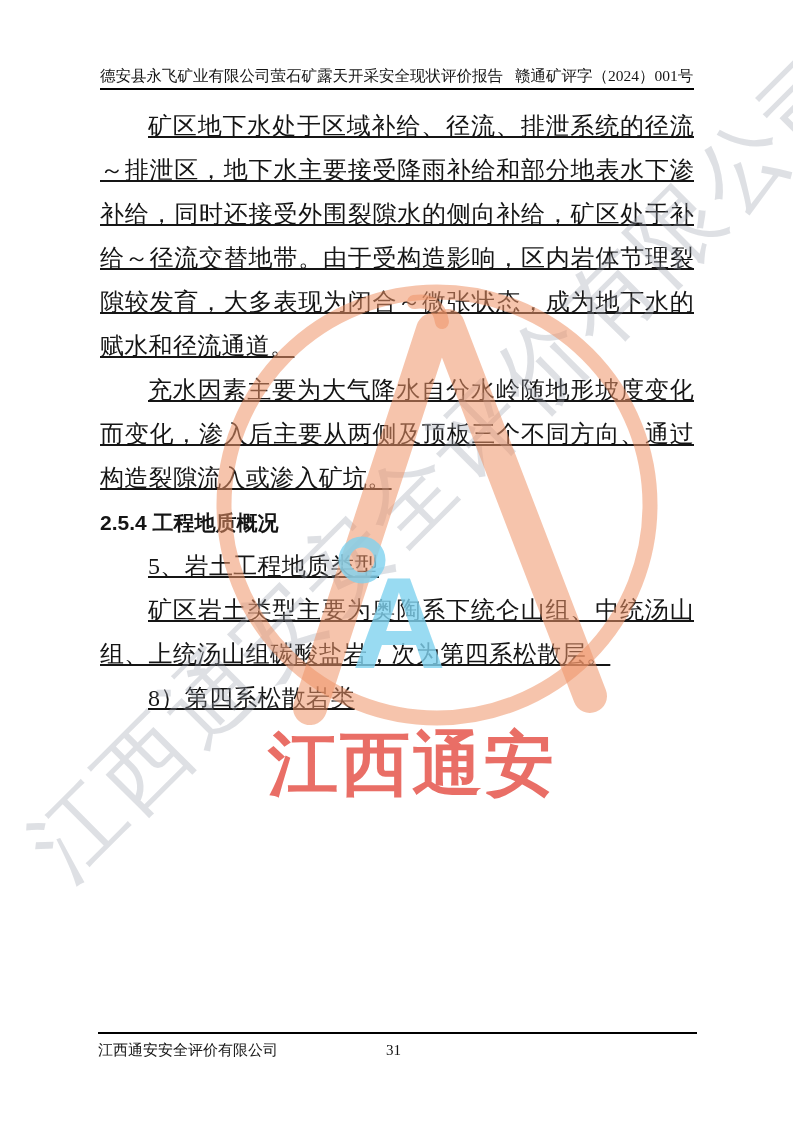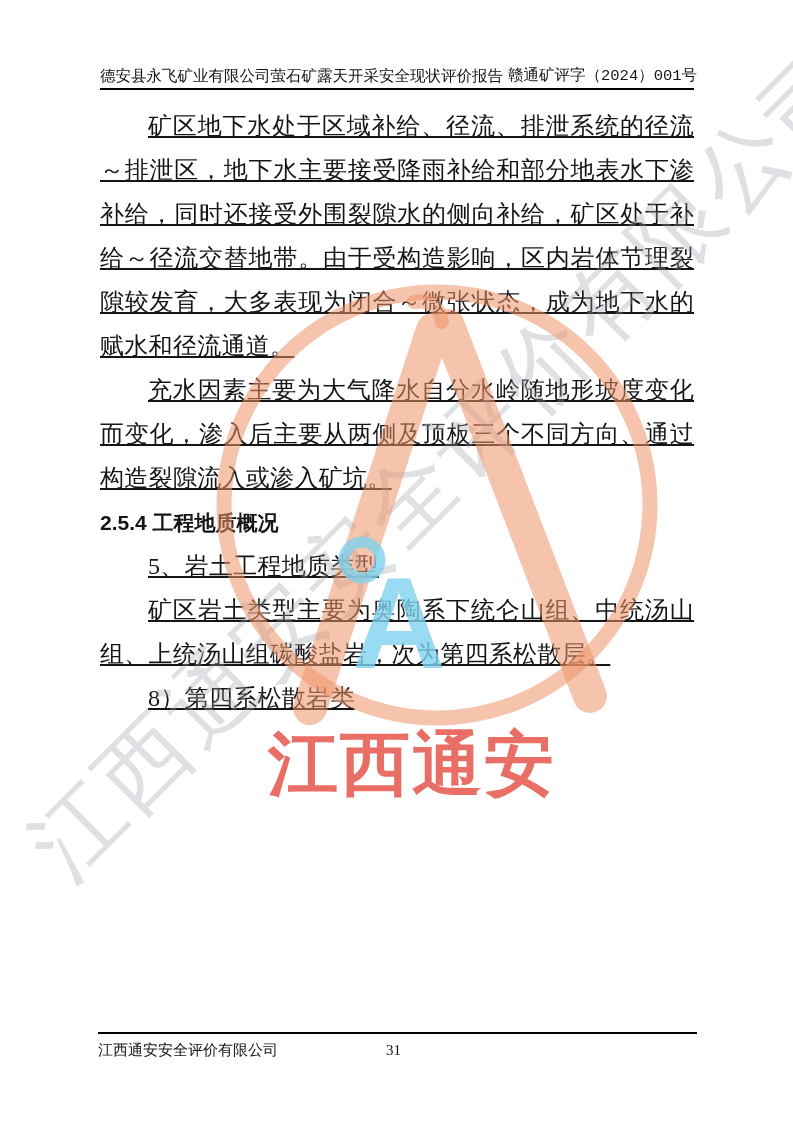--- a/index.html
+++ b/index.html
@@ -14,21 +14,21 @@
   }
   
   .header{
     position:absolute;left:100px;right:99px;top:66px;
     display:flex;justify-content:flex-start;align-items:flex-end;
     font-size:15.5px;line-height:20px;
     padding-bottom:2px;
     border-bottom:2px solid #000;
     white-space:nowrap;
   }
-  .header .doc-number{margin-left:5px;font-family:Liberation Mono, monospace;}
+  .header .doc-number{margin-left:12px;}
   
   .content{
     position:absolute;left:100px;top:104px;width:594px;
   }
   .content p{margin:0;}
   .content p.body{
     font-size:24px;line-height:44px;
     text-align:justify;text-justify:inter-ideograph;
     text-indent:2em;
     letter-spacing:0.3px;

